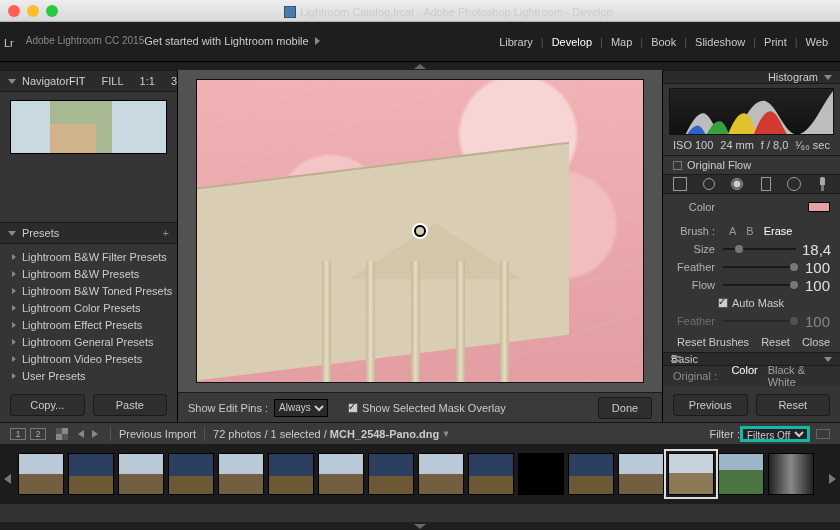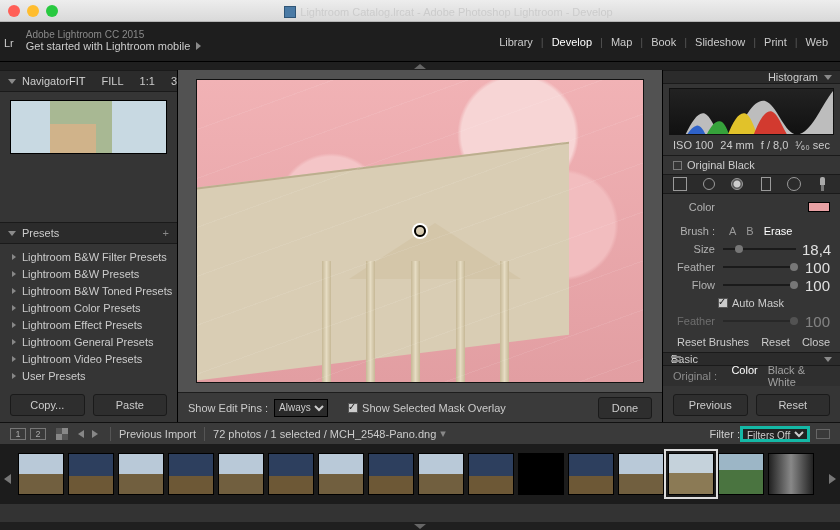--- a/index.html
+++ b/index.html
@@ -8,21 +8,21 @@
   .titlebar{height:22px;background:linear-gradient(#ededed,#d9d9d9);border-bottom:1px solid #b5b5b5;display:flex;align-items:center;padding:0 8px;color:#444;font-size:12px}
   .tl-btn{width:12px;height:12px;border-radius:6px;margin-right:7px}
   .tl-red{background:#ff5f57}
   .tl-yel{background:#ffbd2e}
   .tl-grn{background:#28c940}
   .titlebar .title{flex:1;text-align:center}
   .title-icon{display:inline-block;width:12px;height:12px;background:#4a7aa5;border:1px solid #2f5577;position:relative;top:2px;margin-right:4px}
   
   .header{height:40px;background:#1e1e1e;border-bottom:1px solid #000;display:flex;align-items:center;padding:0 4px}
   .lr-badge{font-size:16px;color:#e3e3e3;font-weight:300;margin-right:12px}
-  .ident{display:flex;flex-direction:column;line-height:1.15}
+  .ident{display:flex;flex-direction:row;line-height:1.15}
   .ident-sub{color:#8a8a8a;font-size:10px}
   .ident-main{color:#bfbfbf;font-size:12px}
   .tri-right{display:inline-block;border-top:4px solid transparent;border-bottom:4px solid transparent;border-left:5px solid #8a8a8a;margin-left:6px}
   .modules{margin-left:auto;display:flex;align-items:center;font-size:15px;color:#a8a8a8}
   .modules span{padding:0 8px;cursor:pointer}
   .modules .sep{color:#555;padding:0}
   .modules .active{color:#fff}
   
   .mainrow{height:352px;display:flex;background:#3e3e3e}
   .panel{background:#353535;display:flex;flex-direction:column}
@@ -262,21 +262,21 @@
       </svg>
     </div>
     <div class="histo-info">
       <span>ISO 100</span>
         <span>24 mm</span>
         <span>f / 8,0</span>
         <span>¹⁄₆₀ sec</span>
     </div>
     <div class="orig">
         <span class="box"></span>
-        <span>Original Black</span>
+        <span>Original Flow</span>
       </div>
 
     <div class="toolsrow">
       <div class="tool">
           <div class="tool-crop"></div>
         </div>
       <div class="tool">
           <div class="tool-circle"></div>
         </div>
       <div class="tool">
@@ -368,21 +368,21 @@
   <div class="fb-box">1</div>
   <div class="fb-box">2</div>
   <div class="fb-grid"></div>
   <div class="fb-arrow l"></div>
   <div class="fb-arrow r"></div>
   <div class="fb-sep"></div>
   <span>Previous Import</span>
   <div class="fb-sep"></div>
   <span>72 photos / 1 selected /</span>
   <span>&nbsp;</span>
-  <span style="font-weight:normal">MCH_2548-Pano.dng</span>
+  <span style="font-weight:bold">MCH_2548-Pano.dng</span>
   <span style="color:#888;margin-left:4px">▾</span>
   <span class="grow"></span>
   <span>Filter :</span>
   <select class="f-sel"><option>Filters Off</option></select>
   <span style="width:14px;height:10px;border:1px solid #666;margin-left:6px"></span>
 </div>
 
 <div class="filmstrip" id="filmstrip">
     <div class="thumb b1"></div>
     <div class="thumb b2"></div>

